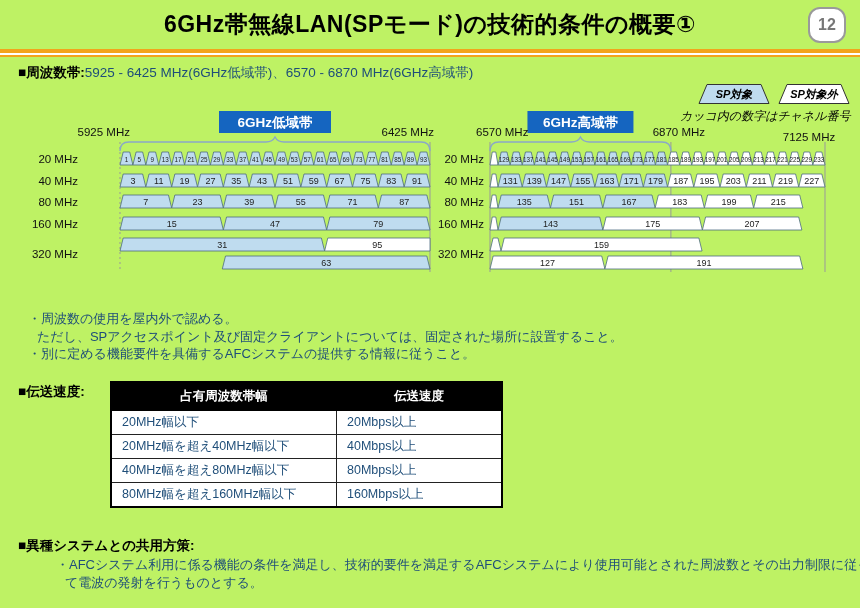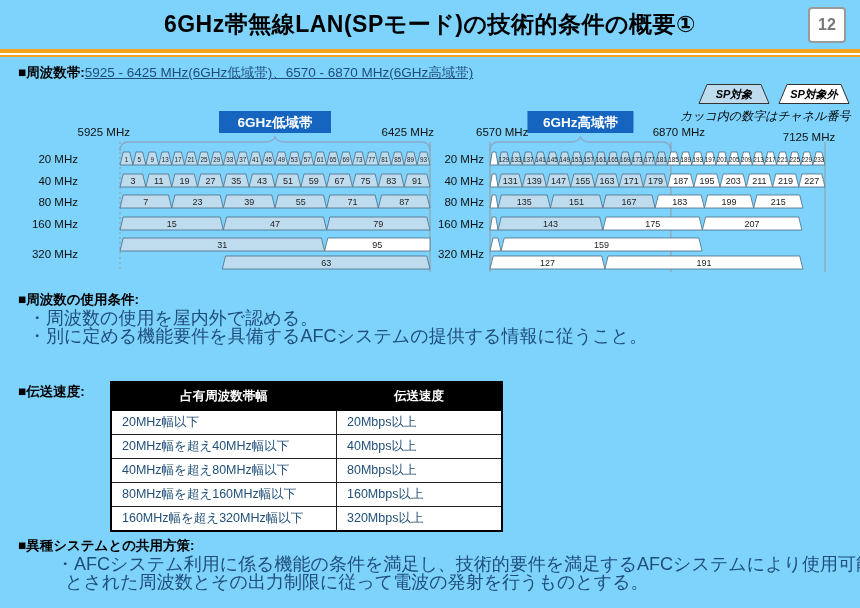--- a/index.html
+++ b/index.html
@@ -1,33 +1,33 @@
 <!DOCTYPE html>
 <html><head>
 <meta charset="utf-8">
 <style>
   html,body{margin:0;padding:0;background:#fff;}
-  .slide{position:relative;width:860px;height:608px;background:#7dd3fc;overflow:hidden;
+  .slide{position:relative;width:860px;height:608px;background:#bef264;overflow:hidden;
          font-family:"Liberation Sans","DejaVu Sans",sans-serif;--blue:#1f4e79;}
   .title{position:absolute;top:9px;left:0;width:100%;text-align:center;
          font-size:23px;font-weight:bold;color:#000;letter-spacing:.5px;}
   .badge{position:absolute;top:7px;right:14px;width:34px;height:32px;border:2.5px solid #9a9a9a;
-         border-radius:4px;color:#777;font-weight:bold;font-size:16px;
+         border-radius:12px;color:#777;font-weight:bold;font-size:16px;
          display:flex;align-items:center;justify-content:center;background:#fff;}
   .rule{position:absolute;top:49px;left:0;width:100%;height:2px;background:#fff;
         border-top:4px solid #F2A41C;border-bottom:2px solid #F2A41C;}
   .freq-line{position:absolute;top:64px;left:18px;font-size:13.5px;white-space:nowrap;}
   .freq-line .h{font-weight:bold;color:#000;}
-  .freq-line .v{color:var(--blue);text-decoration:underline;}
+  .freq-line .v{color:var(--blue);}
   .legend{position:absolute;top:83px;right:10px;width:170px;font-style:italic;}
   .legend-row{display:flex;gap:8px;justify-content:flex-end;}
   .legend-note{margin-top:3px;font-size:12px;color:#000;text-align:right;white-space:nowrap;}
   .charts-strip{position:absolute;top:108px;left:0;width:860px;height:178px;padding-left:20px;}
   .sec-h{position:absolute;left:18px;font-size:13.5px;font-weight:bold;color:#000;white-space:nowrap;}
-  .bullets{position:absolute;left:0;font-size:18px;color:var(--blue);line-height:17.5px;}
+  .bullets{position:absolute;left:0;font-size:13px;color:var(--blue);line-height:17.5px;}
   .bullets .i1{margin-left:28px;}
   .bullets .i2{margin-left:37px;}
   .speed-table{position:absolute;left:110px;top:381px;border-collapse:collapse;
                font-size:12.5px;border:2px solid #000;}
   .speed-table th{background:#000;color:#fff;font-weight:bold;
                   padding:5px 8px;border:1px solid #000;}
   .speed-table th + th{border-left:1px solid #ccc;margin-top:30px;}
   .speed-table td{border:1px solid #222;color:var(--blue);padding:3px 10px;height:16px;
                   text-align:left;background:#fff;}
   .speed-table th.c1, .speed-table td.c1{width:204px;}
@@ -294,23 +294,23 @@
           <polygon points="481.055,143 484.255,130 678.855,130 682.0550000000001,143" fill="#ffffff" stroke="#4d6b80" stroke-width="0.8"></polygon>
           <text x="581.5550000000001" y="140.2" text-anchor="middle" font-size="9" fill="#222">159</text>
           <polygon points="470,161 473.2,148 581.7049999999999,148 584.905,161" fill="#ffffff" stroke="#4d6b80" stroke-width="0.8"></polygon>
           <text x="527.4525" y="158.2" text-anchor="middle" font-size="9" fill="#222">127</text>
           <polygon points="584.905,161 588.105,148 779.69,148 782.8900000000001,161" fill="#ffffff" stroke="#4d6b80" stroke-width="0.8"></polygon>
           <text x="683.8975" y="158.2" text-anchor="middle" font-size="9" fill="#222">191</text>
         </g>
       </svg>
   </div>
 
-  <div class="sec-h" style="top:291px">■周波数の使用条件:</div>
   <div class="bullets" style="top:310px">
       <div class="i1">・周波数の使用を屋内外で認める。</div>
+      <div class="i2">ただし、SPアクセスポイント及び固定クライアントについては、固定された場所に設置すること。</div>
       <div class="i1">・別に定める機能要件を具備するAFCシステムの提供する情報に従うこと。</div>
     </div>
 
   <div class="sec-h" style="top:383px">■伝送速度:</div>
   <table class="speed-table">
     <thead>
         <tr>
           <th class="c1">占有周波数帯幅</th>
           <th class="c2">伝送速度</th>
         </tr>
@@ -324,24 +324,20 @@
           <td class="c1">20MHz幅を超え40MHz幅以下</td>
           <td class="c2">40Mbps以上</td>
         </tr>
         <tr>
           <td class="c1">40MHz幅を超え80MHz幅以下</td>
           <td class="c2">80Mbps以上</td>
         </tr>
         <tr>
           <td class="c1">80MHz幅を超え160MHz幅以下</td>
           <td class="c2">160Mbps以上</td>
-        </tr>
-        <tr>
-          <td class="c1">160MHz幅を超え320MHz幅以下</td>
-          <td class="c2">320Mbps以上</td>
         </tr>
       </tbody>
   </table>
 
   <div class="sec-h" style="top:537px">■異種システムとの共用方策:</div>
   <div class="bullets" style="top:556px">
       <div class="i1 share-bullet">・AFCシステム利用に係る機能の条件を満足し、技術的要件を満足するAFCシステムにより使用可能とされた周波数とその出力制限に従って電波の発射を行うものとする。</div>
     </div>
 
 </div>

